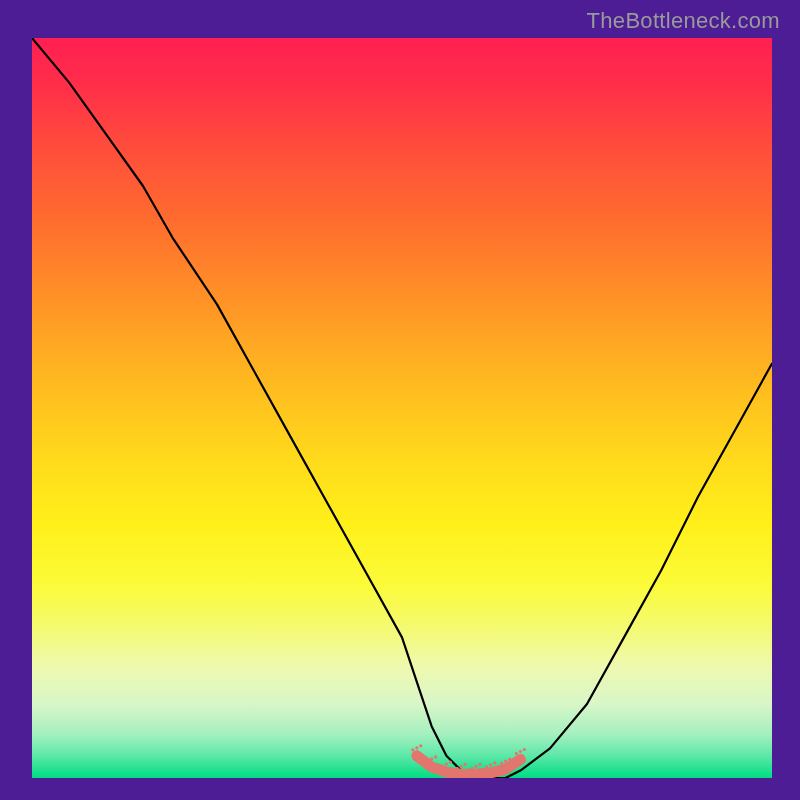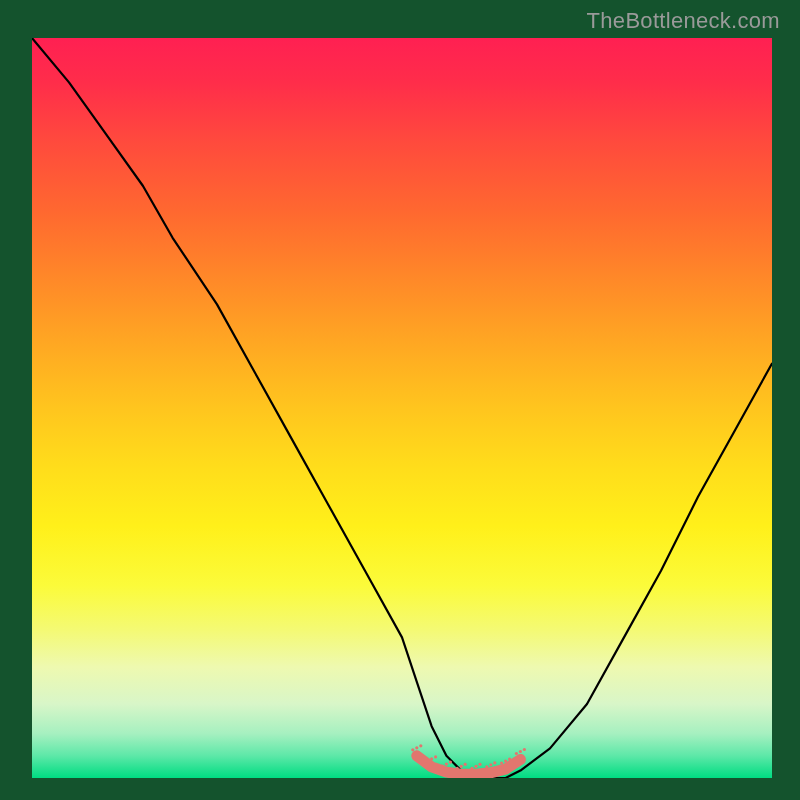--- a/index.html
+++ b/index.html
@@ -10,21 +10,21 @@
     overflow: hidden;
     background: #000;
     font-family: Arial, Helvetica, sans-serif;
   }
   .frame {
     position: absolute;
     left: 0;
     top: 0;
     width: 800px;
     height: 800px;
-    background: #14532d;
+    background: #4c1d95;
   }
   .plot-area {
     position: absolute;
     left: 32px;
     top: 38px;
     width: 740px;
     height: 740px;
     overflow: hidden;
   }
   .gradient {

